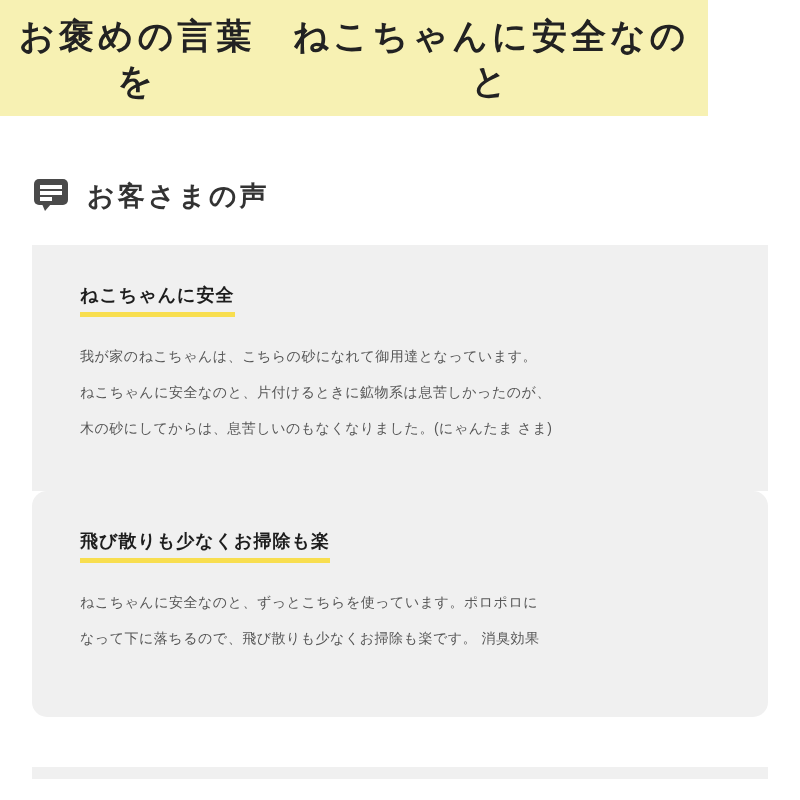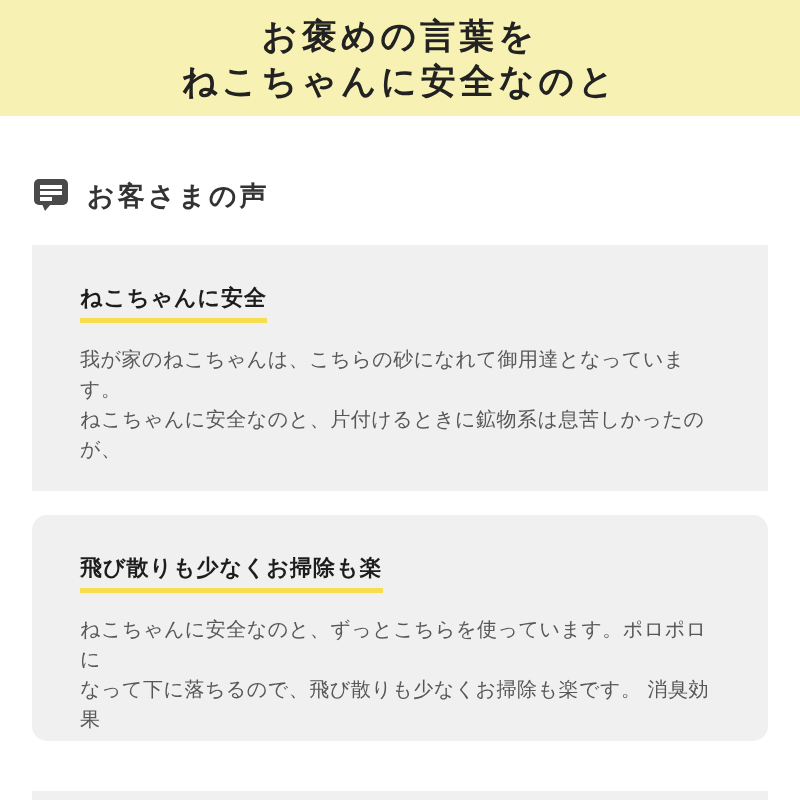--- a/index.html
+++ b/index.html
@@ -1,23 +1,23 @@
 <!DOCTYPE html>
 <html><head>
 <meta charset="utf-8">
 <style>
   * { margin: 0; padding: 0; box-sizing: border-box; }
   html, body { width: 800px; background: #ffffff; font-family: "Liberation Sans", sans-serif; }
   .page { width: 800px; height: 800px; overflow: hidden; background: #ffffff; }
 
   
   .banner {
-    width: 800px; height: 116px;
+    width: 708px; height: 116px;
     background: #F7F1B3;
-    display: flex; flex-direction: column;
+    display: flex; flex-direction: row;
     justify-content: center; align-items: center;
   }
   .banner-line {
     font-size: 35px; font-weight: bold; color: #222222;
     letter-spacing: 4px; line-height: 45px; text-align: center;
   }
 
   
   .section-header {
     display: flex; align-items: flex-start;
@@ -29,32 +29,32 @@
     letter-spacing: 3px; margin-left: 18px;
   }
 
   
   .review-box {
     width: 736px; margin-left: 32px;
     background: #F0F0F0;
     padding: 38px 48px 0 48px;
   }
   .review-box.first  { margin-top: 31px; height: 246px; }
-  .review-box.second { margin-top: 24px; height: 226px; border-radius: 15px; }
+  .review-box.second { height: 226px; border-radius: 15px; }
   .review-title {
     display: inline-block;
-    font-size: 22px; font-weight: bold; color: #1D1D1D;
+    font-size: 18px; font-weight: bold; color: #1D1D1D;
     letter-spacing: 1px;
     padding-bottom: 5px;
     border-bottom: 5px solid #F8DE4F;
   }
   .review-body { margin-top: 21px; }
   .review-line {
-    font-size: 20px; color: #575757;
-    line-height: 30px; letter-spacing: 0.5px;
+    font-size: 14px; color: #575757;
+    line-height: 36px; letter-spacing: 0.5px;
   }
 
   
   .next-box-peek {
     width: 736px; margin-left: 32px; margin-top: 50px;
     height: 12px; background: #F0F0F0;
   }
 </style>
 </head>
 <body>
@@ -77,20 +77,21 @@
       </svg>
     </span>
     <span class="section-title">お客さまの声</span>
   </div>
 
   <div class="review-box first">
     <span class="review-title">ねこちゃんに安全</span>
     <div class="review-body">
       <div class="review-line">我が家のねこちゃんは、こちらの砂になれて御用達となっています。</div>
       <div class="review-line">ねこちゃんに安全なのと、片付けるときに鉱物系は息苦しかったのが、</div>
+      <div class="review-line">木の砂にしてからは、息苦しいのもなくなりました。(にゃんたま さま)</div>
     </div>
   </div>
 
   <div class="review-box second">
     <span class="review-title">飛び散りも少なくお掃除も楽</span>
     <div class="review-body">
       <div class="review-line">ねこちゃんに安全なのと、ずっとこちらを使っています。ポロポロに</div>
       <div class="review-line">なって下に落ちるので、飛び散りも少なくお掃除も楽です。 消臭効果</div>
     </div>
   </div>

